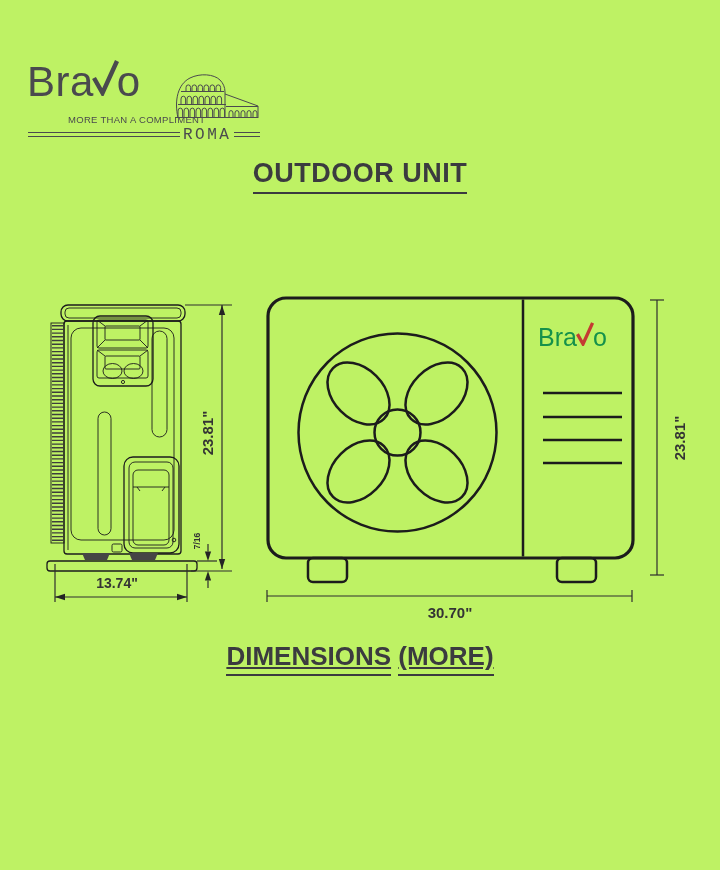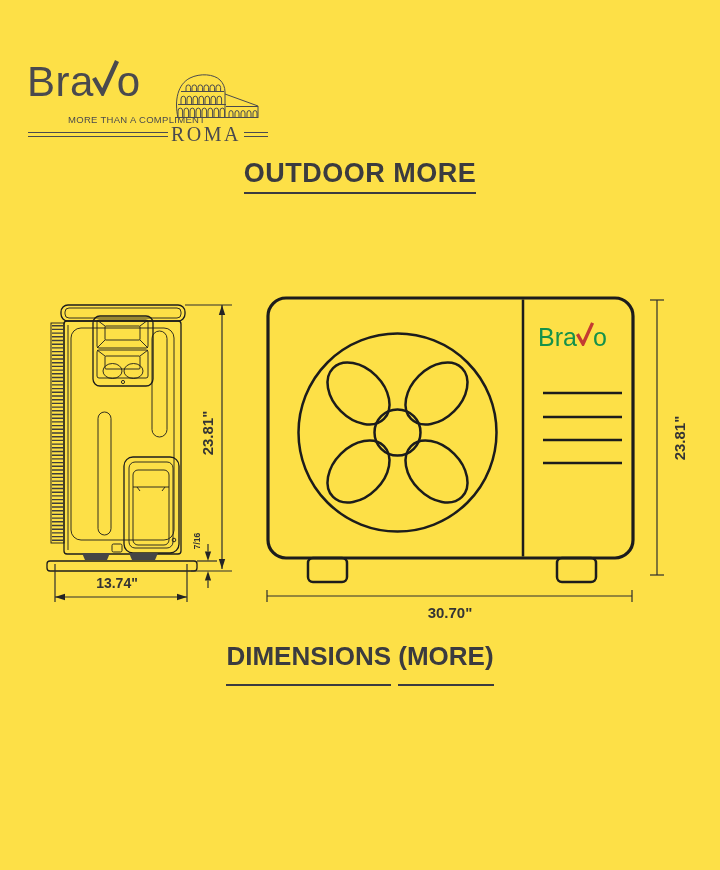--- a/index.html
+++ b/index.html
@@ -5,44 +5,44 @@
   :root{
     --ink:#3b3b3f;
     --line:#1c1c1c;
     --brand-green:#15914b;
     --brand-red:#c43b32;
     --sketch:#4a4a4e;
   }
   *{margin:0;padding:0;box-sizing:border-box;}
   html,body{width:720px;height:870px;background:#ffffff;overflow:hidden;
     font-family:"Liberation Sans",sans-serif;}
-  .page{position:relative;width:720px;height:870px;background:#fde047;}
+  .page{position:relative;width:720px;height:870px;background:#bef264;}
 
   
   .brand-name{position:absolute;left:27px;top:58px;font-size:42px;color:var(--sketch);
     letter-spacing:.5px;line-height:1;white-space:nowrap;}
   .brand-name svg{vertical-align:baseline;margin:0 -2px;}
   .brand-tagline{position:absolute;left:28px;top:114px;font-size:9.5px;letter-spacing:.3px;
     color:var(--sketch);white-space:nowrap;padding-left:40px;}
   .colosseum{position:absolute;left:170px;top:72px;}
   .rule-row{position:absolute;left:28px;top:125px;width:240px;height:19px;
     display:flex;align-items:center;}
   .dbl{height:5px;border-top:1.4px solid var(--sketch);border-bottom:1.4px solid var(--sketch);}
   .dbl.long{width:152px;}
   .dbl.short{width:26px;}
-  .roma{font-family:Liberation Serif, serif;font-size:20px;letter-spacing:2.5px;
+  .roma{font-family:Liberation Mono, monospace;font-size:16px;letter-spacing:2.5px;
     color:var(--sketch);padding:0 3px;white-space:nowrap;}
 
   
   .title{position:absolute;top:158px;left:0;right:0;text-align:center;}
   .title span{display:inline-block;font-size:27px;font-weight:bold;letter-spacing:.5px;
     color:var(--ink);border-bottom:2.5px solid var(--ink);padding-bottom:3px;}
   .footer{position:absolute;top:639px;left:0;right:0;text-align:center;color:var(--ink);
     font-weight:bold;font-size:26px;line-height:34px;}
-  .footer .u{display:inline-block;border-bottom:2.5px solid var(--ink);padding-bottom:11px;}
+  .footer .u{display:inline-block;border-bottom:2.5px solid var(--ink);padding-bottom:1px;text-decoration:underline;}
 
   
   .side-svg{position:absolute;left:36px;top:292px;}
   .front-svg{position:absolute;left:252px;top:288px;}
   .s1{stroke:var(--line);stroke-width:1.3;fill:none;}
   .s2{stroke:var(--line);stroke-width:.9;fill:none;}
   .sf{fill:#454545;stroke:none;}
   .f1{stroke:var(--line);stroke-width:3.2;fill:none;}
   .f2{stroke:var(--line);stroke-width:2.5;fill:none;}
   .dl{stroke:#2e2e2e;stroke-width:1.2;fill:none;}
@@ -78,21 +78,21 @@
     </svg>
 
     <div class="rule-row">
       <div class="dbl long"></div>
       <div class="roma">ROMA</div>
       <div class="dbl short"></div>
     </div>
   </div>
 
   <div class="title">
-    <span>OUTDOOR MORE</span>
+    <span>OUTDOOR UNIT</span>
   </div>
 
   <svg class="side-svg" width="222" height="312" viewBox="0 0 222 312">
     <g>
 
       <rect class="s1" x="25" y="13" width="124" height="16" rx="7"></rect>
       <rect class="s2" x="29" y="16" width="116" height="10" rx="4"></rect>
 
       <rect class="s1" x="28" y="29" width="117" height="233" rx="3"></rect>
       <rect class="s2" x="35" y="36" width="103" height="212" rx="10"></rect>

